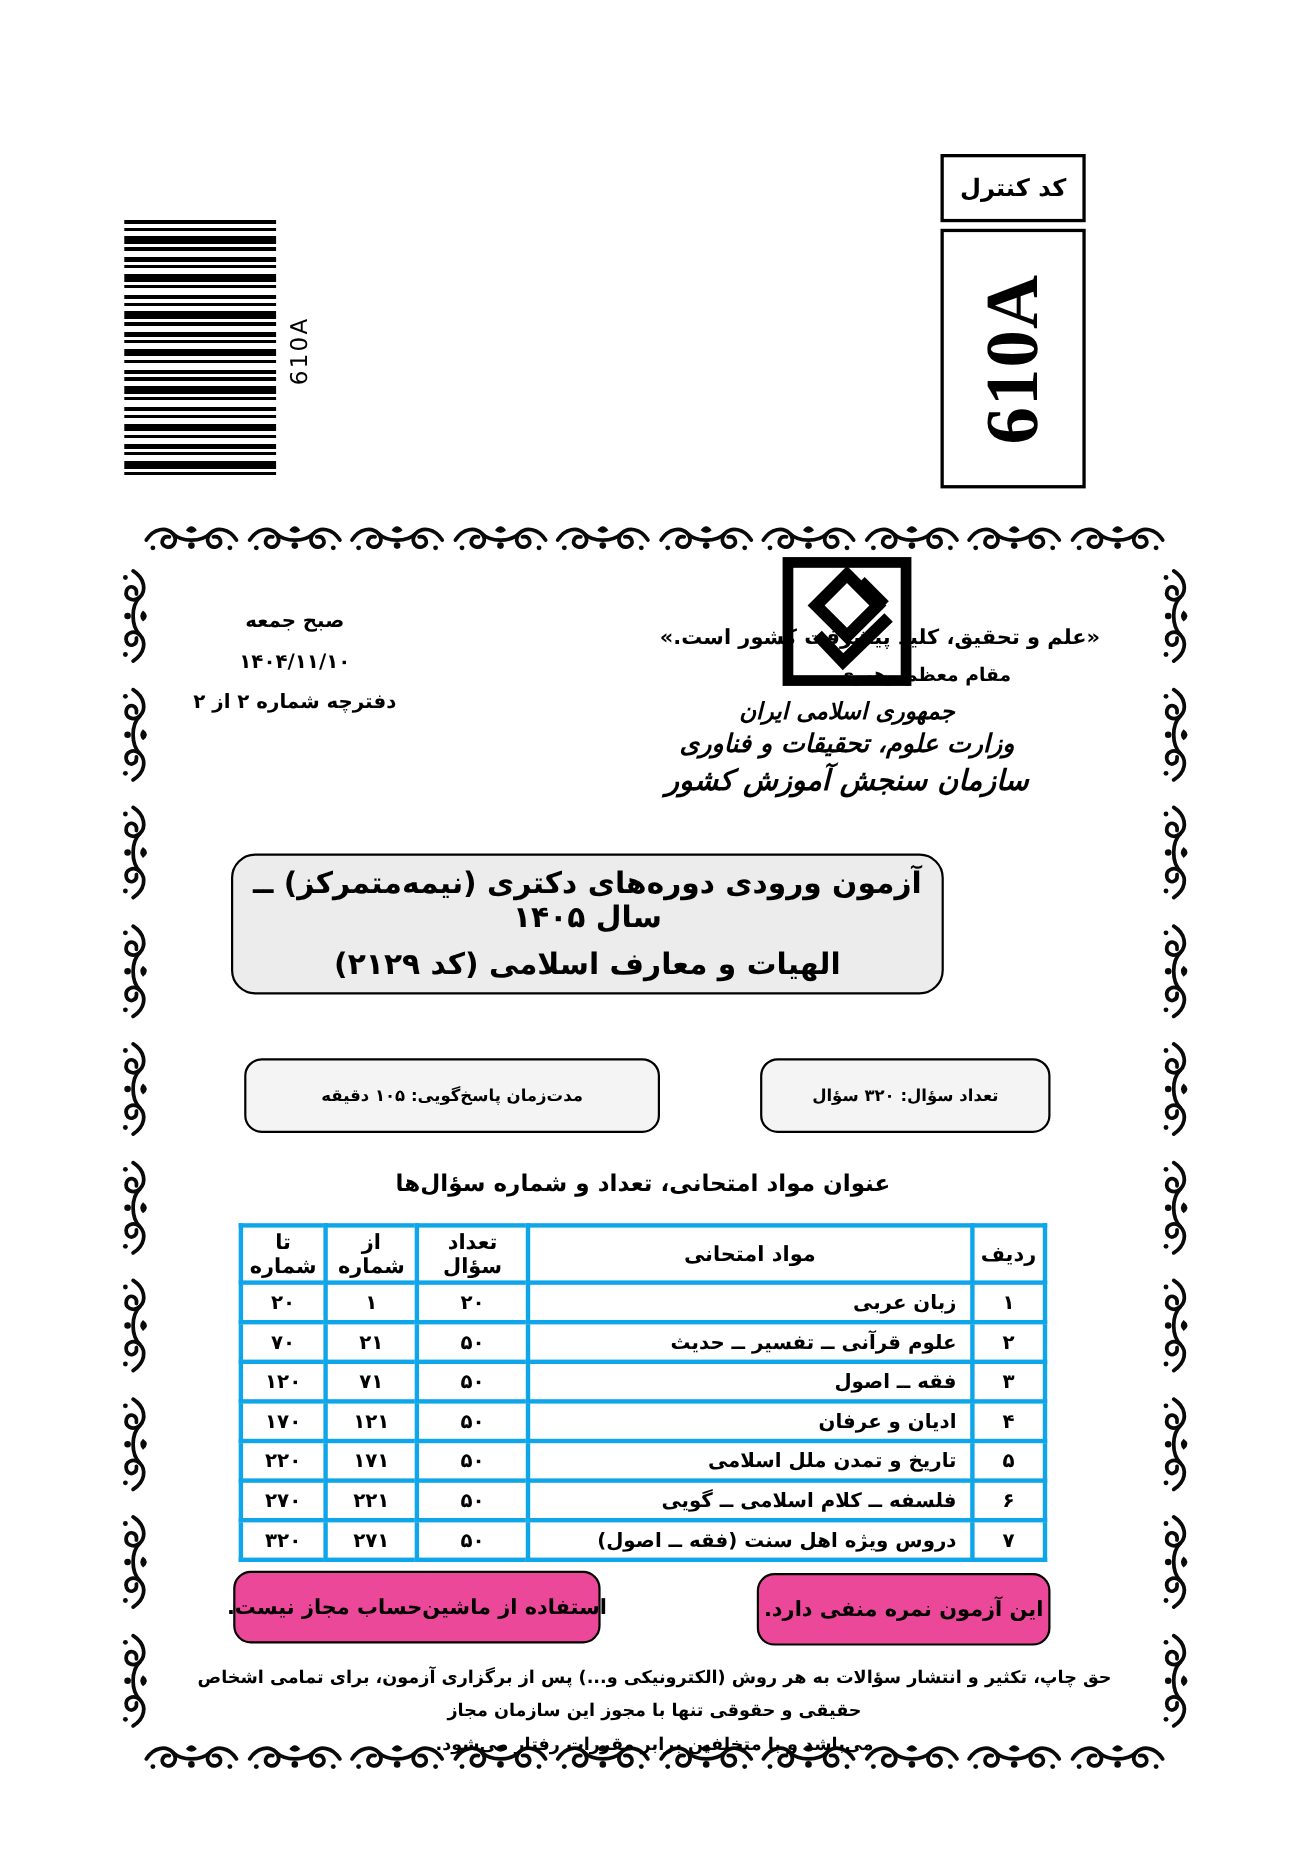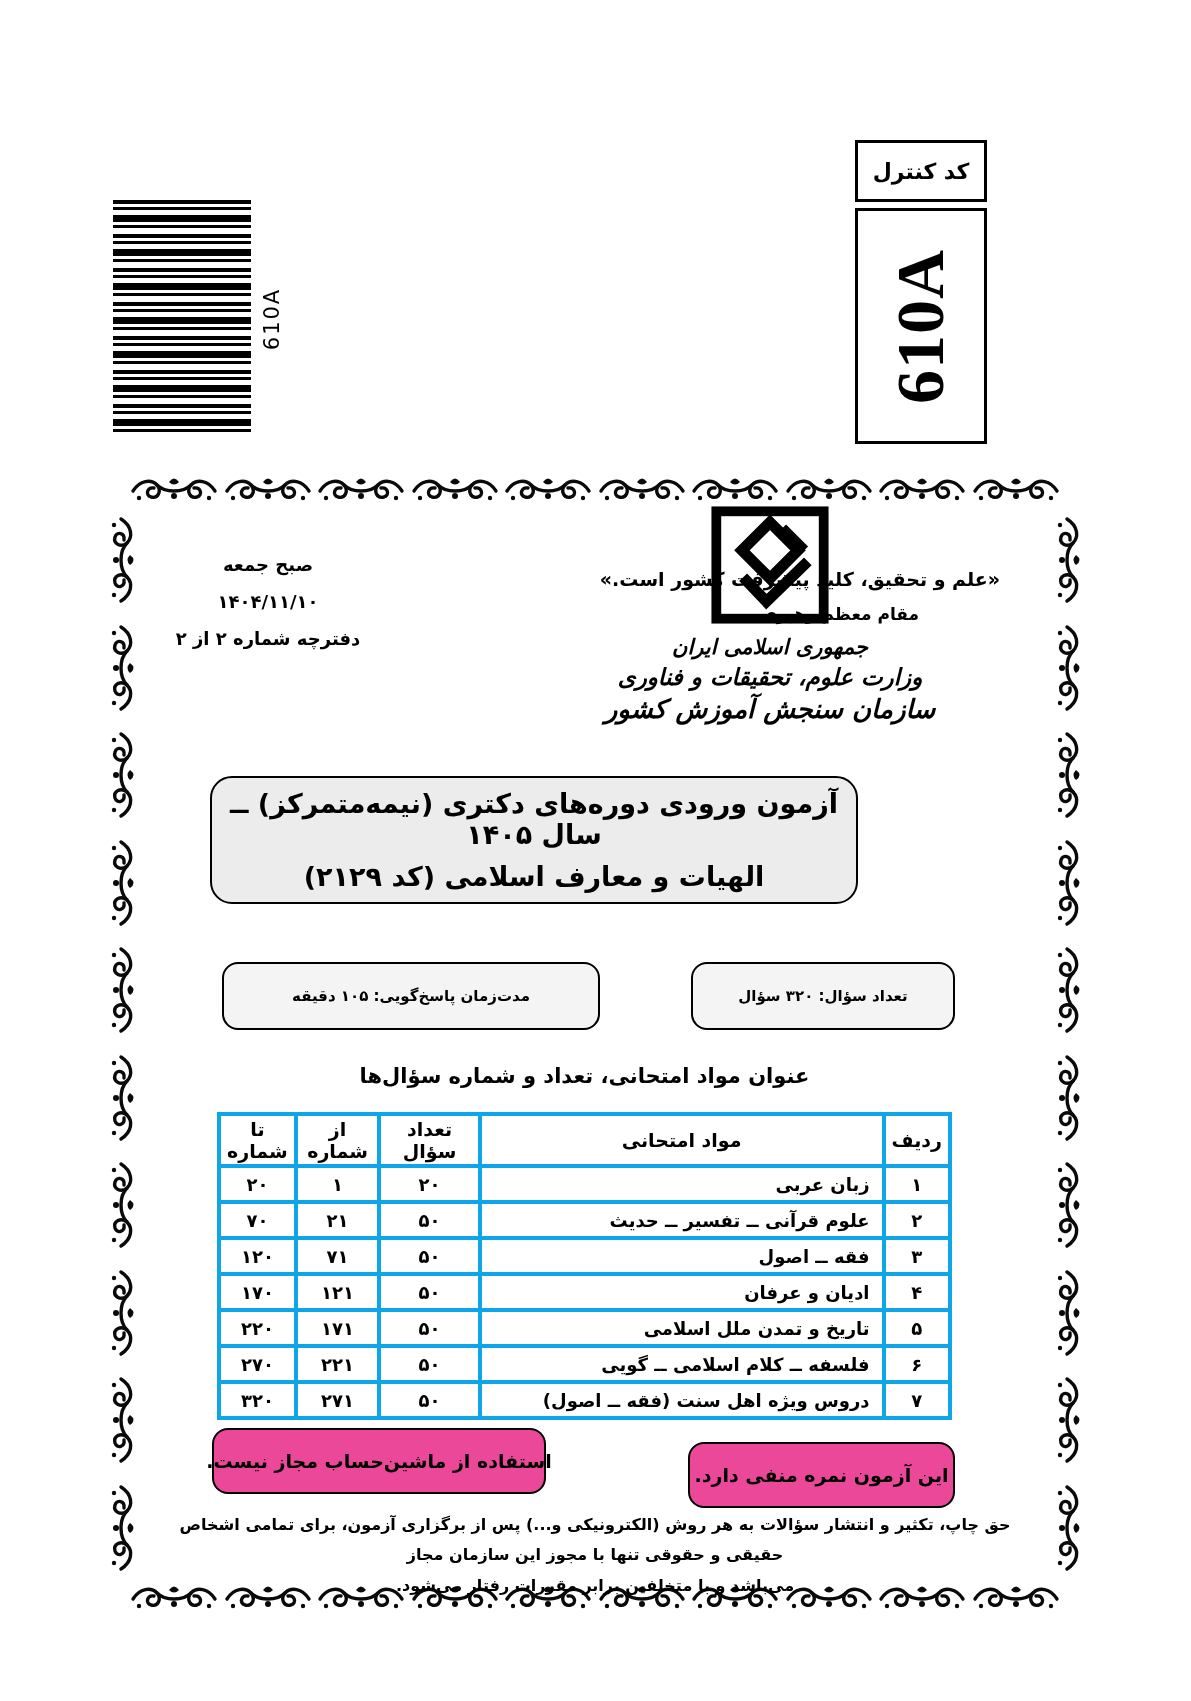--- a/index.html
+++ b/index.html
@@ -101,21 +101,21 @@
   table.exam td { height:36px; text-align:center;margin-top:39px; }
   table.exam td.subject { text-align:right; padding-right:12px; }
   col.c-row{width:6%;} col.c-sub{width:58%;} col.c-cnt{width:14%;} col.c-from{width:11.5%;} col.c-to{width:10.5%;}
 
   
   .notice-box {
     position:absolute; height:66px; background:#ec4899; border:2.5px solid #000; border-radius:16px;
     display:flex; align-items:center; justify-content:center;
     font-weight:bold; font-size:19px; white-space:nowrap;
   }
-  .box-negative  { right:135px; top:962px; width:267px;margin-top:12px; }
+  .box-negative  { right:135px; top:962px; width:267px; }
   .box-calculator{ left:112px;  top:960px; width:334px; }
 
   
   .copyright { position:absolute; top:1042px; left:55px; right:55px; text-align:center; font-weight:bold; font-size:16px; line-height:1.9; }
 </style>
 </head>
 <body>
 
 <svg width="0" height="0" style="position:absolute" aria-hidden="true">
   <defs>

